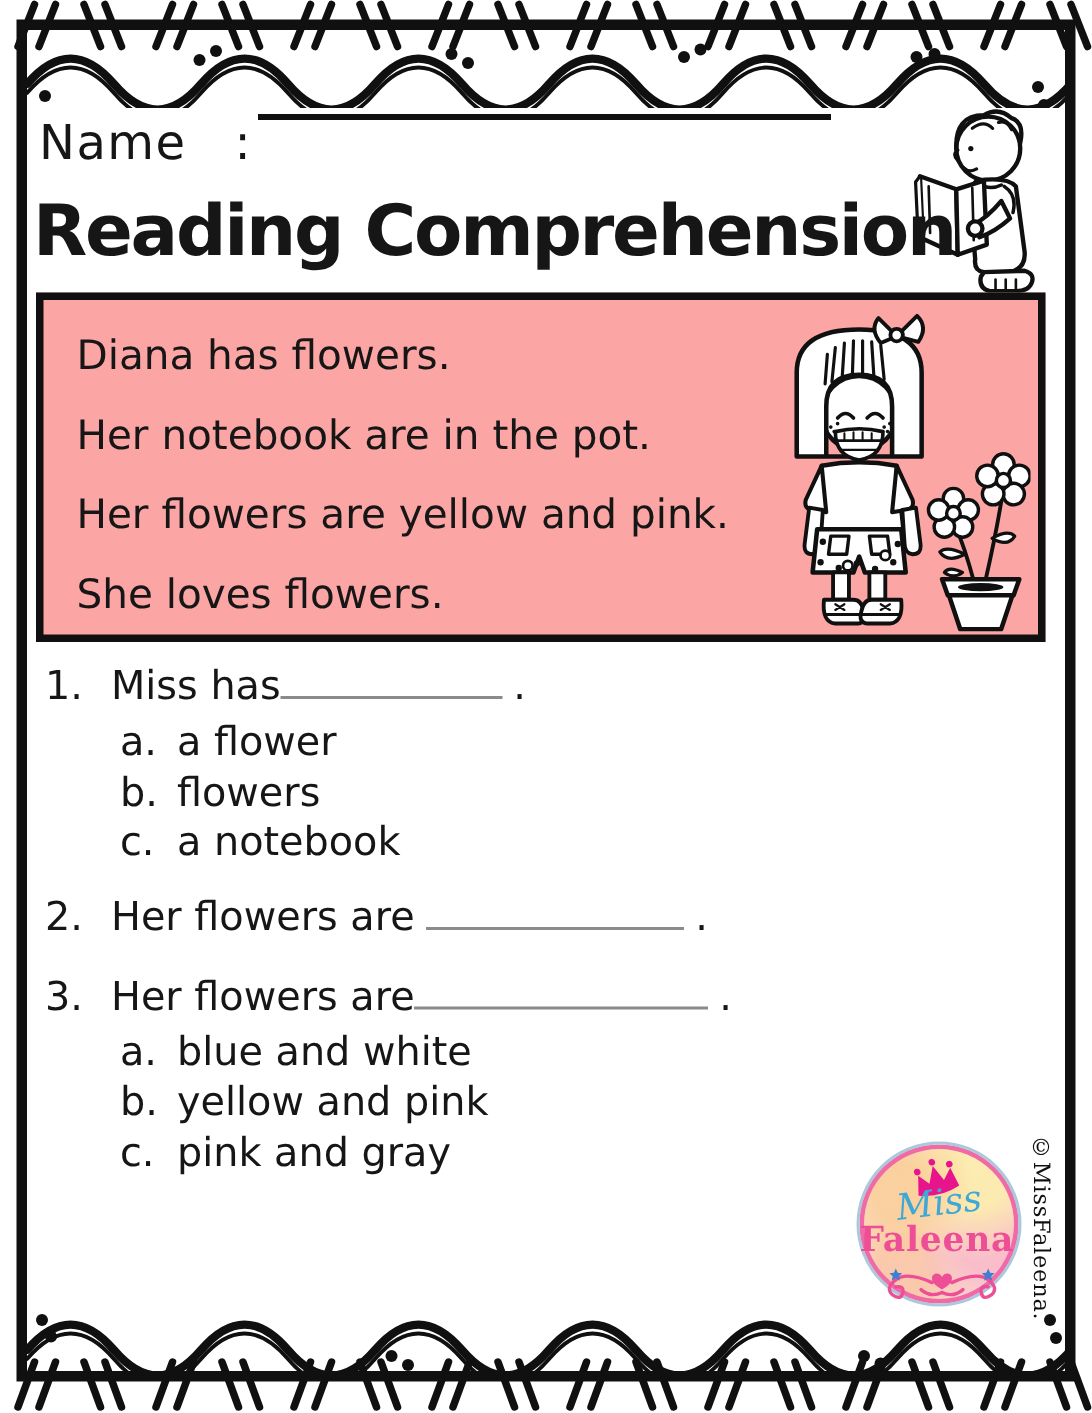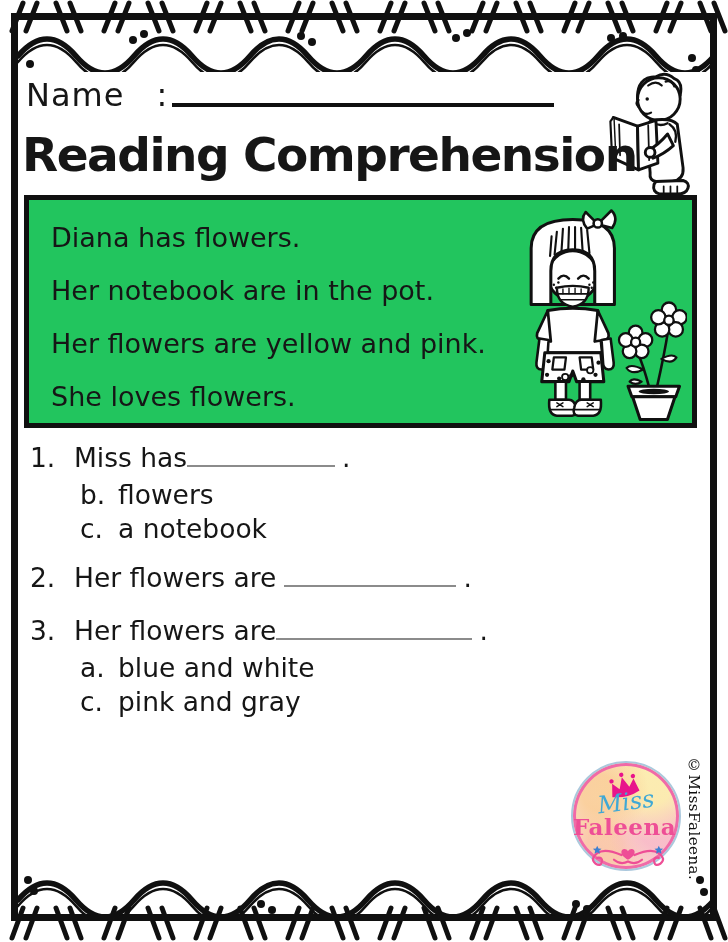--- a/index.html
+++ b/index.html
@@ -10,29 +10,29 @@
   
   .frame{position:absolute;left:11px;top:13px;right:11px;bottom:21px;border:7px solid #101010;}
 
   
   .hatch-top{left:0;top:0;}
   .hatch-bottom{left:0;top:902px;}
   .wave-top{left:16px;top:26px;}
   .wave-bottom{left:16px;top:870px;}
 
   
-  .name-row{left:26px;top:76px;display:flex;align-items:flex-end;font-size:32px;letter-spacing:1px;}
+  .name-row{left:26px;top:76px;display:flex;align-items:flex-start;font-size:32px;letter-spacing:1px;}
   .name-colon{margin-left:32px;}
   .name-line{display:inline-block;width:382px;height:0;border-bottom:4px solid #101010;margin:0 0 7px 4px;}
 
   
   .page-title{left:22px;top:127px;font-size:47px;font-weight:800;letter-spacing:-1.5px;white-space:nowrap;}
 
   
-  .passage-box{left:24px;top:195px;width:673px;height:233px;border:5px solid #101010;box-sizing:border-box;background:#22c55e;}
+  .passage-box{left:24px;top:195px;width:673px;height:233px;border:5px solid #101010;box-sizing:border-box;background:#fca5a5;}
   .passage-lines{position:absolute;left:22px;top:11px;font-size:27px;line-height:53px;white-space:nowrap;}
   .girl-illo{position:absolute;right:5px;bottom:2px;height:212px;}
 
   
   .boy-illo{left:604px;top:70px;width:100px;height:126px;}
 
   
   .questions{left:30px;top:437px;width:668px;}
   .question{margin-bottom:12px;}
   .q-line{font-size:26.5px;line-height:41px;white-space:nowrap;}
@@ -246,37 +246,39 @@
   </svg>
 </div>
 
 <div class="abs questions">
 
   <div class="question">
     <div class="q-line">
       <span class="q-num">1.</span><span>Miss has</span><span class="blank q1"></span><span class="q-period">.</span>
     </div>
     <div class="options">
+      <div><span class="opt-letter">a.</span><span>a flower</span></div>
       <div><span class="opt-letter">b.</span><span>flowers</span></div>
       <div><span class="opt-letter">c.</span><span>a notebook</span></div>
     </div>
   </div>
 
   <div class="question">
     <div class="q-line">
       <span class="q-num">2.</span><span>Her flowers are</span><span class="blank q2"></span><span class="q-period">.</span>
     </div>
   </div>
 
   <div class="question">
     <div class="q-line">
       <span class="q-num">3.</span><span>Her flowers are</span><span class="blank q3"></span><span class="q-period">.</span>
     </div>
     <div class="options">
       <div><span class="opt-letter">a.</span><span>blue and white</span></div>
+      <div><span class="opt-letter">b.</span><span>yellow and pink</span></div>
       <div><span class="opt-letter">c.</span><span>pink and gray</span></div>
     </div>
   </div>
 </div>
 
 <svg class="abs wave-bottom" width="696" height="46" viewBox="0 0 696 46">
   <g fill="none" stroke="#101010" stroke-linecap="round">
     <path stroke-width="5.5" d="M2,30 q29,-34 58,0 t58,0 t58,0 t58,0 t58,0 t58,0 t58,0 t58,0 t58,0 t58,0 t58,0 t58,0"></path>
     <path stroke-width="2.6" d="M2,36 q29,-34 58,0 t58,0 t58,0 t58,0 t58,0 t58,0 t58,0 t58,0 t58,0 t58,0 t58,0 t58,0"></path>
   </g>

